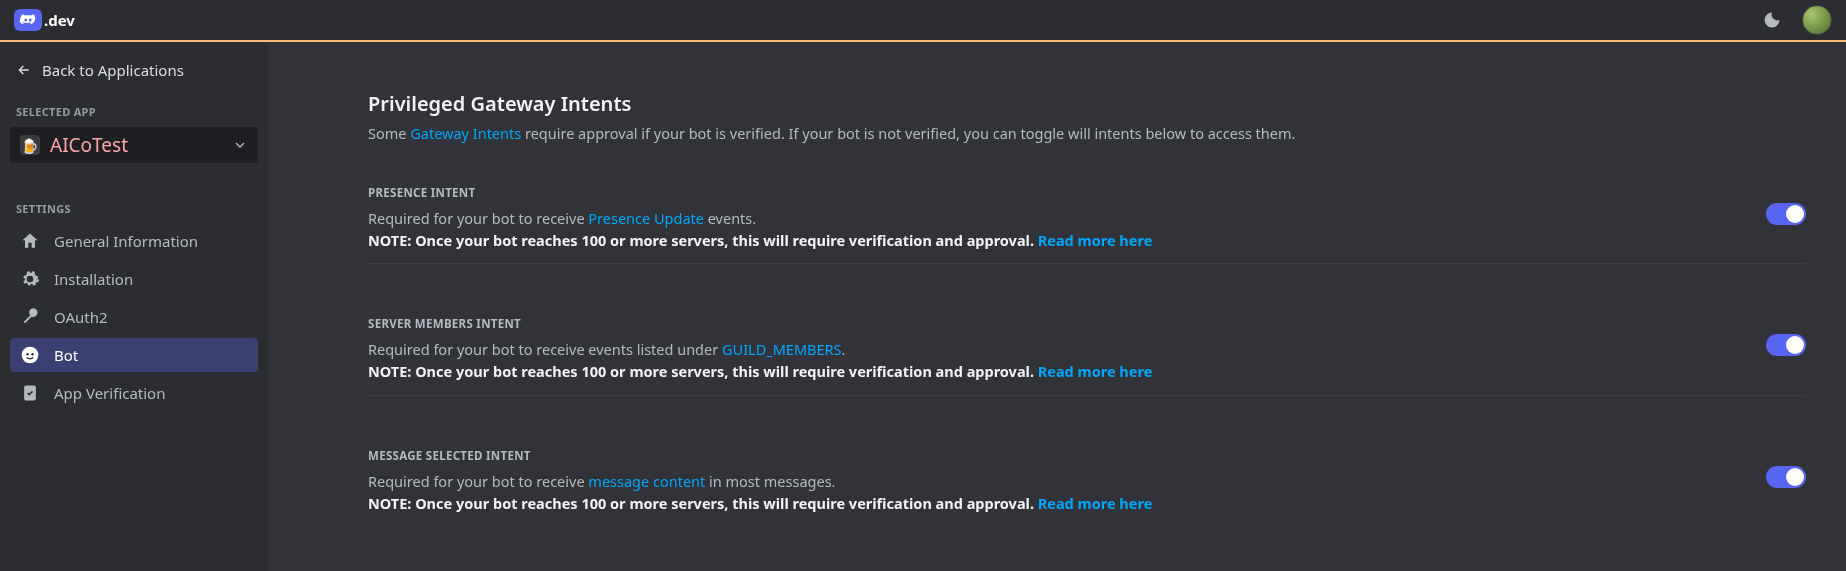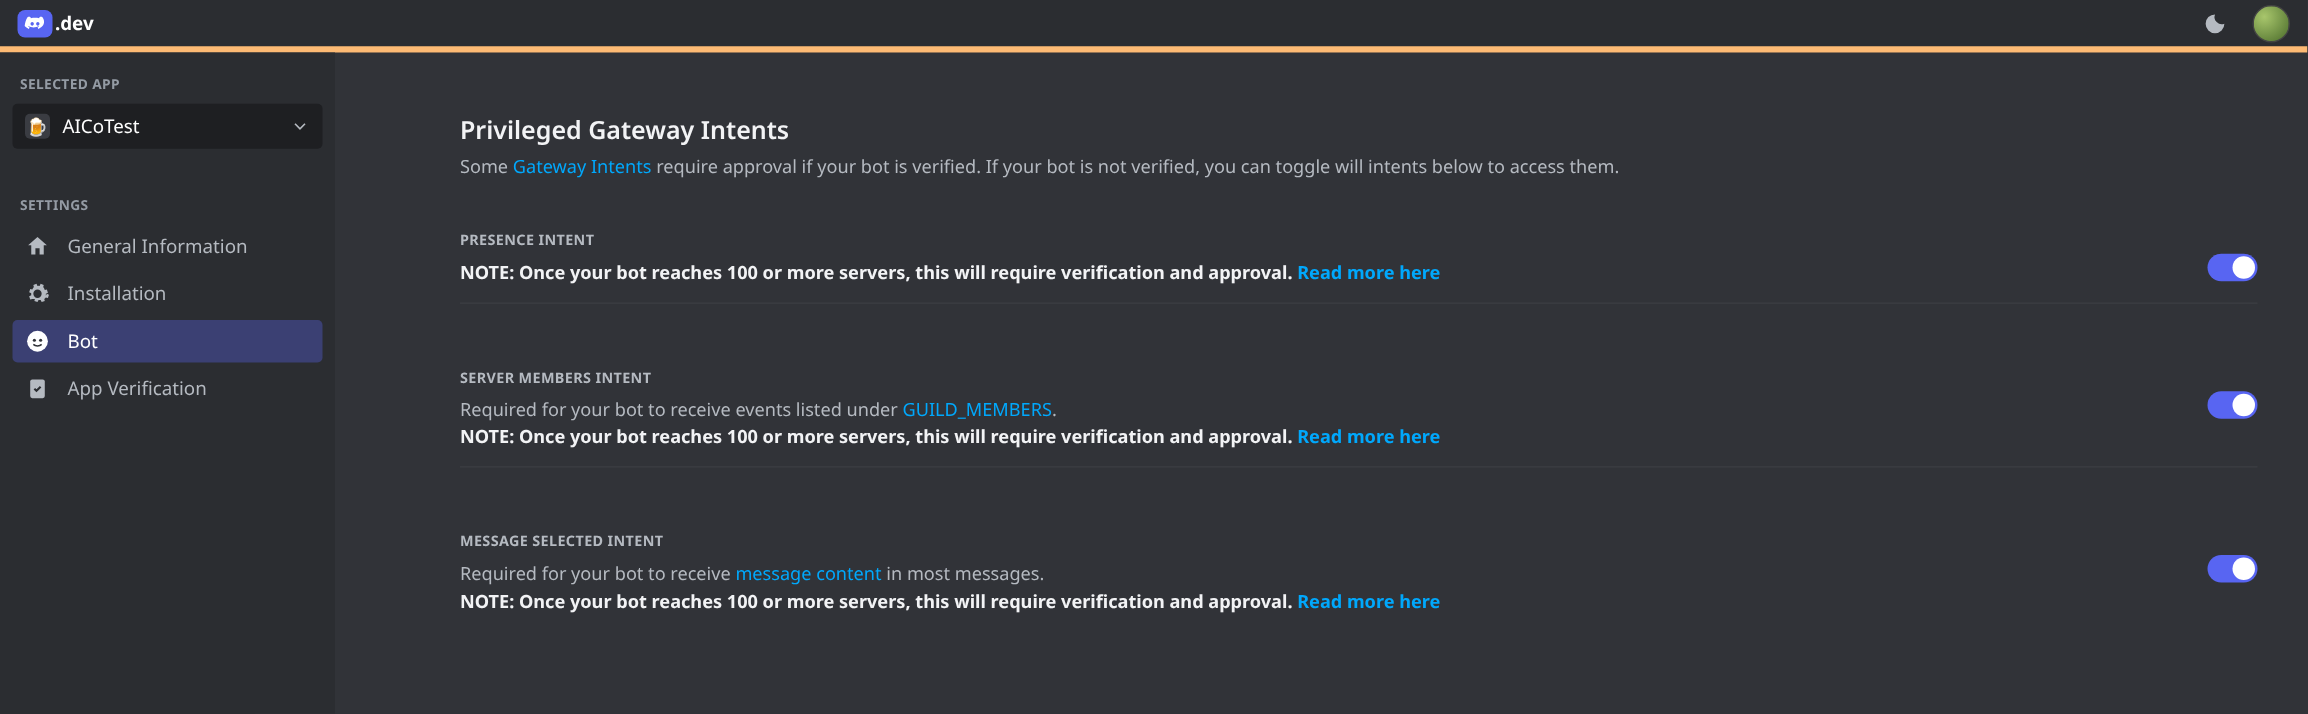--- a/index.html
+++ b/index.html
@@ -8,21 +8,21 @@
   color: #dbdee1;
   font-family: "gg sans", "Noto Sans", "Helvetica Neue", Helvetica, Arial, sans-serif;
   font-size: 14px;
   width: 1846px;
   height: 571px;
   overflow: hidden;
 }
 .topbar {
   height: 42px;
   background: #2b2d31;
-  border-bottom: 5px solid #fdba74;
+  border-bottom: 2px solid #fdba74;
   display: flex;
   align-items: center;
   padding: 0 14px;
   justify-content: space-between;
 }
 .logo-wrap { display: flex; align-items: center; gap: 2px; }
 .logo-badge {
   width: 28px; height: 22px; background:#5865f2; border-radius:6px;
   display:flex; align-items:center; justify-content:center; color:#fff; font-size:14px; font-weight:bold;
 }
@@ -48,21 +48,21 @@
   color:#949ba4; font-size:11px; font-weight:700; letter-spacing:0.3px;
   padding: 6px 6px 4px 6px;
 }
 .app-select {
   background:#1e1f22; border-radius:4px; height:36px;
   display:flex; align-items:center; padding:0 10px; gap:10px;
   cursor:pointer; justify-content:space-between;
 }
 .app-select-left { display:flex; align-items:center; gap:10px; }
 .app-icon { width:20px; height:20px; border-radius:4px; background:#3a3c42; display:flex; align-items:center; justify-content:center; font-size:14px; }
-.app-name { color:#ffffff; font-size:15px; }
+.app-name { color:#fca5a5; font-size:19px; }
 .chev { color:#b5bac1; }
 
 .nav-item {
   display:flex; align-items:center; gap:14px;
   height:34px; padding:0 10px; border-radius:4px;
   color:#b5bac1; font-size:15px; cursor:pointer;
   justify-content:flex-start;
 }
 .nav-item-left { display:flex; align-items:center; gap:14px; }
 .nav-item.active { background:#404eed66; background:#4e5a9e55; }
@@ -123,20 +123,26 @@
           <path d="M12 3a9 9 0 1 0 9 9 7 7 0 0 1-9-9z"></path>
         </svg>
     </div>
     <div class="avatar"></div>
   </div>
 </div>
 
 <div class="page">
   <div class="sidebar">
 
+    <div class="back-link">
+      <svg width="16" height="16" viewBox="0 0 24 24" fill="none" stroke="currentColor" stroke-width="2">
+          <path d="M19 12H5M11 18l-6-6 6-6"></path>
+        </svg>
+      <span>Back to Applications</span>
+    </div>
 
     <div class="section-label">SELECTED APP</div>
 
     <div class="app-select">
       <div class="app-select-left">
         <div class="app-icon">🍺</div>
         <span class="app-name">AICoTest</span>
       </div>
       <span class="chev">
         <svg width="16" height="16" viewBox="0 0 24 24" fill="none" stroke="currentColor" stroke-width="2">
@@ -162,20 +168,30 @@
       <div class="nav-item-left">
         <span class="nav-icon">
             <svg width="20" height="20" viewBox="0 0 24 24" fill="currentColor">
               <path d="M12 8a4 4 0 1 0 0 8 4 4 0 0 0 0-8zm9 4l2 1-1 3-2-.5a8 8 0 0 1-1.5 1.5l.5 2-3 1-1-2a8 8 0 0 1-2 0l-1 2-3-1 .5-2A8 8 0 0 1 7 17l-2 .5-1-3 2-1a8 8 0 0 1 0-2l-2-1 1-3 2 .5A8 8 0 0 1 8.5 5.5L8 3.5l3-1 1 2a8 8 0 0 1 2 0l1-2 3 1-.5 2A8 8 0 0 1 19 8.5l2-.5 1 3-2 1a8 8 0 0 1 0 2z"></path>
             </svg>
           </span>
         <span>Installation</span>
       </div>
     </div>
 
+    <div class="nav-item">
+      <div class="nav-item-left">
+        <span class="nav-icon">
+            <svg width="20" height="20" viewBox="0 0 24 24" fill="currentColor">
+              <path d="M21 7a5 5 0 0 1-7 4.6L6 19.6 4.4 18l8-8A5 5 0 1 1 21 7z"></path>
+            </svg>
+          </span>
+        <span>OAuth2</span>
+      </div>
+    </div>
 
     <div class="nav-item active">
       <div class="nav-item-left">
         <span class="nav-icon">
             <svg width="20" height="20" viewBox="0 0 24 24" fill="currentColor">
               <circle cx="12" cy="12" r="10"></circle>
               <circle cx="9" cy="11" r="1.5" fill="#313338"></circle>
               <circle cx="15" cy="11" r="1.5" fill="#313338"></circle>
               <path d="M8 15c2 2 6 2 8 0" stroke="#313338" stroke-width="1.5" fill="none"></path>
             </svg>
@@ -202,20 +218,23 @@
 
   <div class="content">
 
     <div class="section-title">Privileged Gateway Intents</div>
     <div class="section-desc">
       <span>Some </span><span class="link">Gateway Intents</span><span> require approval if your bot is verified. If your bot is not verified, you can toggle will intents below to access them.</span>
     </div>
 
     <div class="intent-block">
       <div class="intent-label">PRESENCE INTENT</div>
+      <div class="intent-text">
+        <span>Required for your bot to receive </span><span class="link">Presence Update</span><span> events.</span>
+      </div>
       <div class="intent-note">
         <span>NOTE: Once your bot reaches 100 or more servers, this will require verification and approval. </span><span class="link">Read more here</span>
       </div>
       <div class="toggle">
           <div class="toggle-knob"></div>
         </div>
       <div class="intent-divider"></div>
     </div>
 
     <div class="intent-block">

